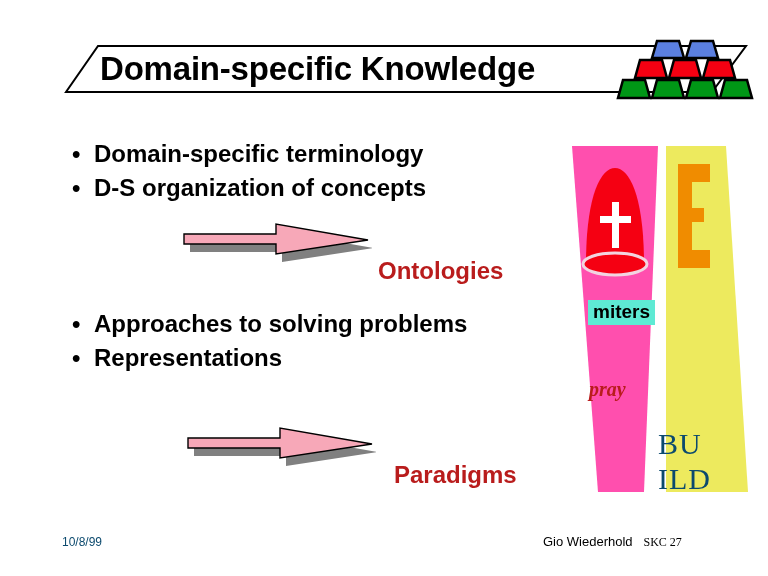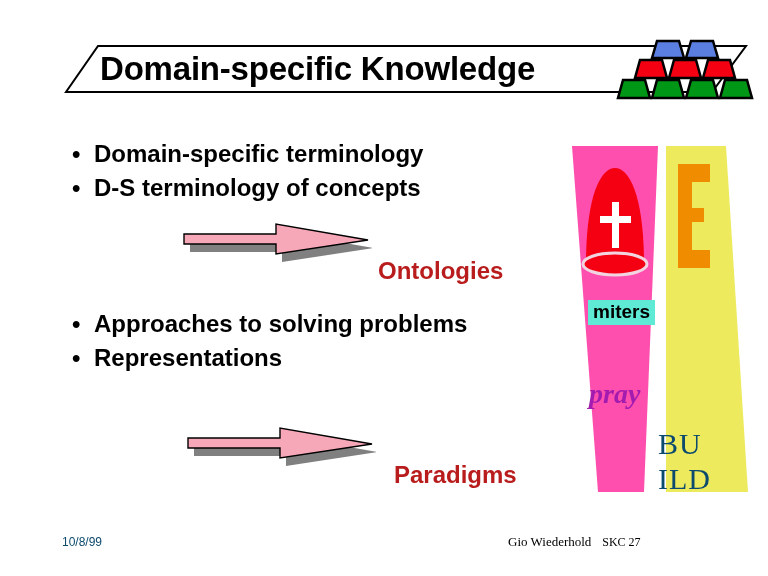--- a/index.html
+++ b/index.html
@@ -129,22 +129,22 @@
     white-space: nowrap;
     z-index: 6;
   }
   #pray-text {
     position: absolute;
     left: 33px;
     top: 238px;
     font-family: "Liberation Serif", serif;
     font-style: italic;
     font-weight: bold;
-    font-size: 28px;
-    color: #a21caf;
+    font-size: 20px;
+    color: #b91c1c;
     z-index: 6;
   }
   #build-text {
     position: absolute;
     left: 102px;
     top: 286px;
     width: 54px;
     font-family: "Liberation Serif", serif;
     font-size: 30px;
     line-height: 35px;
@@ -165,21 +165,22 @@
   }
   #footer-credit {
     position: absolute;
     left: 508px;
     top: 534px;
     font-size: 13px;
     color: #000000;
     white-space: nowrap;
   }
   #footer-author {
-    font-family: Liberation Serif, serif;
+    font-family: Liberation Sans, sans-serif;
+    margin-left: 35px;
   }
   #footer-code {
     font-family: Liberation Serif, serif;
     font-size: 12px;
   }
 </style>
 </head>
 <body>
 
 <div id="slide">
@@ -214,21 +215,21 @@
     </svg>
   </div>
 
   <div id="bullets-top" class="bullet-block">
     <div class="bullet-row">
       <span class="bullet-dot">•</span>
       <span class="bullet-label">Domain-specific terminology</span>
     </div>
     <div class="bullet-row">
       <span class="bullet-dot">•</span>
-      <span class="bullet-label">D-S terminology of concepts</span>
+      <span class="bullet-label">D-S organization of concepts</span>
     </div>
   </div>
 
   <div class="arrow-wrap" id="arrow-ontologies">
     <svg width="200" height="48" viewBox="0 0 200 48">
       <polygon points="12,18 104,18 104,8 196,24 104,38 104,28 12,28" fill="#808080" transform="translate(6,8)" stroke="none"></polygon>
       <polygon points="12,18 104,18 104,8 196,24 104,38 104,28 12,28" fill="#f7a8b8" stroke="#000000" stroke-width="1.4"></polygon>
     </svg>
   </div>
   <div class="callout" id="label-ontologies">Ontologies</div>

